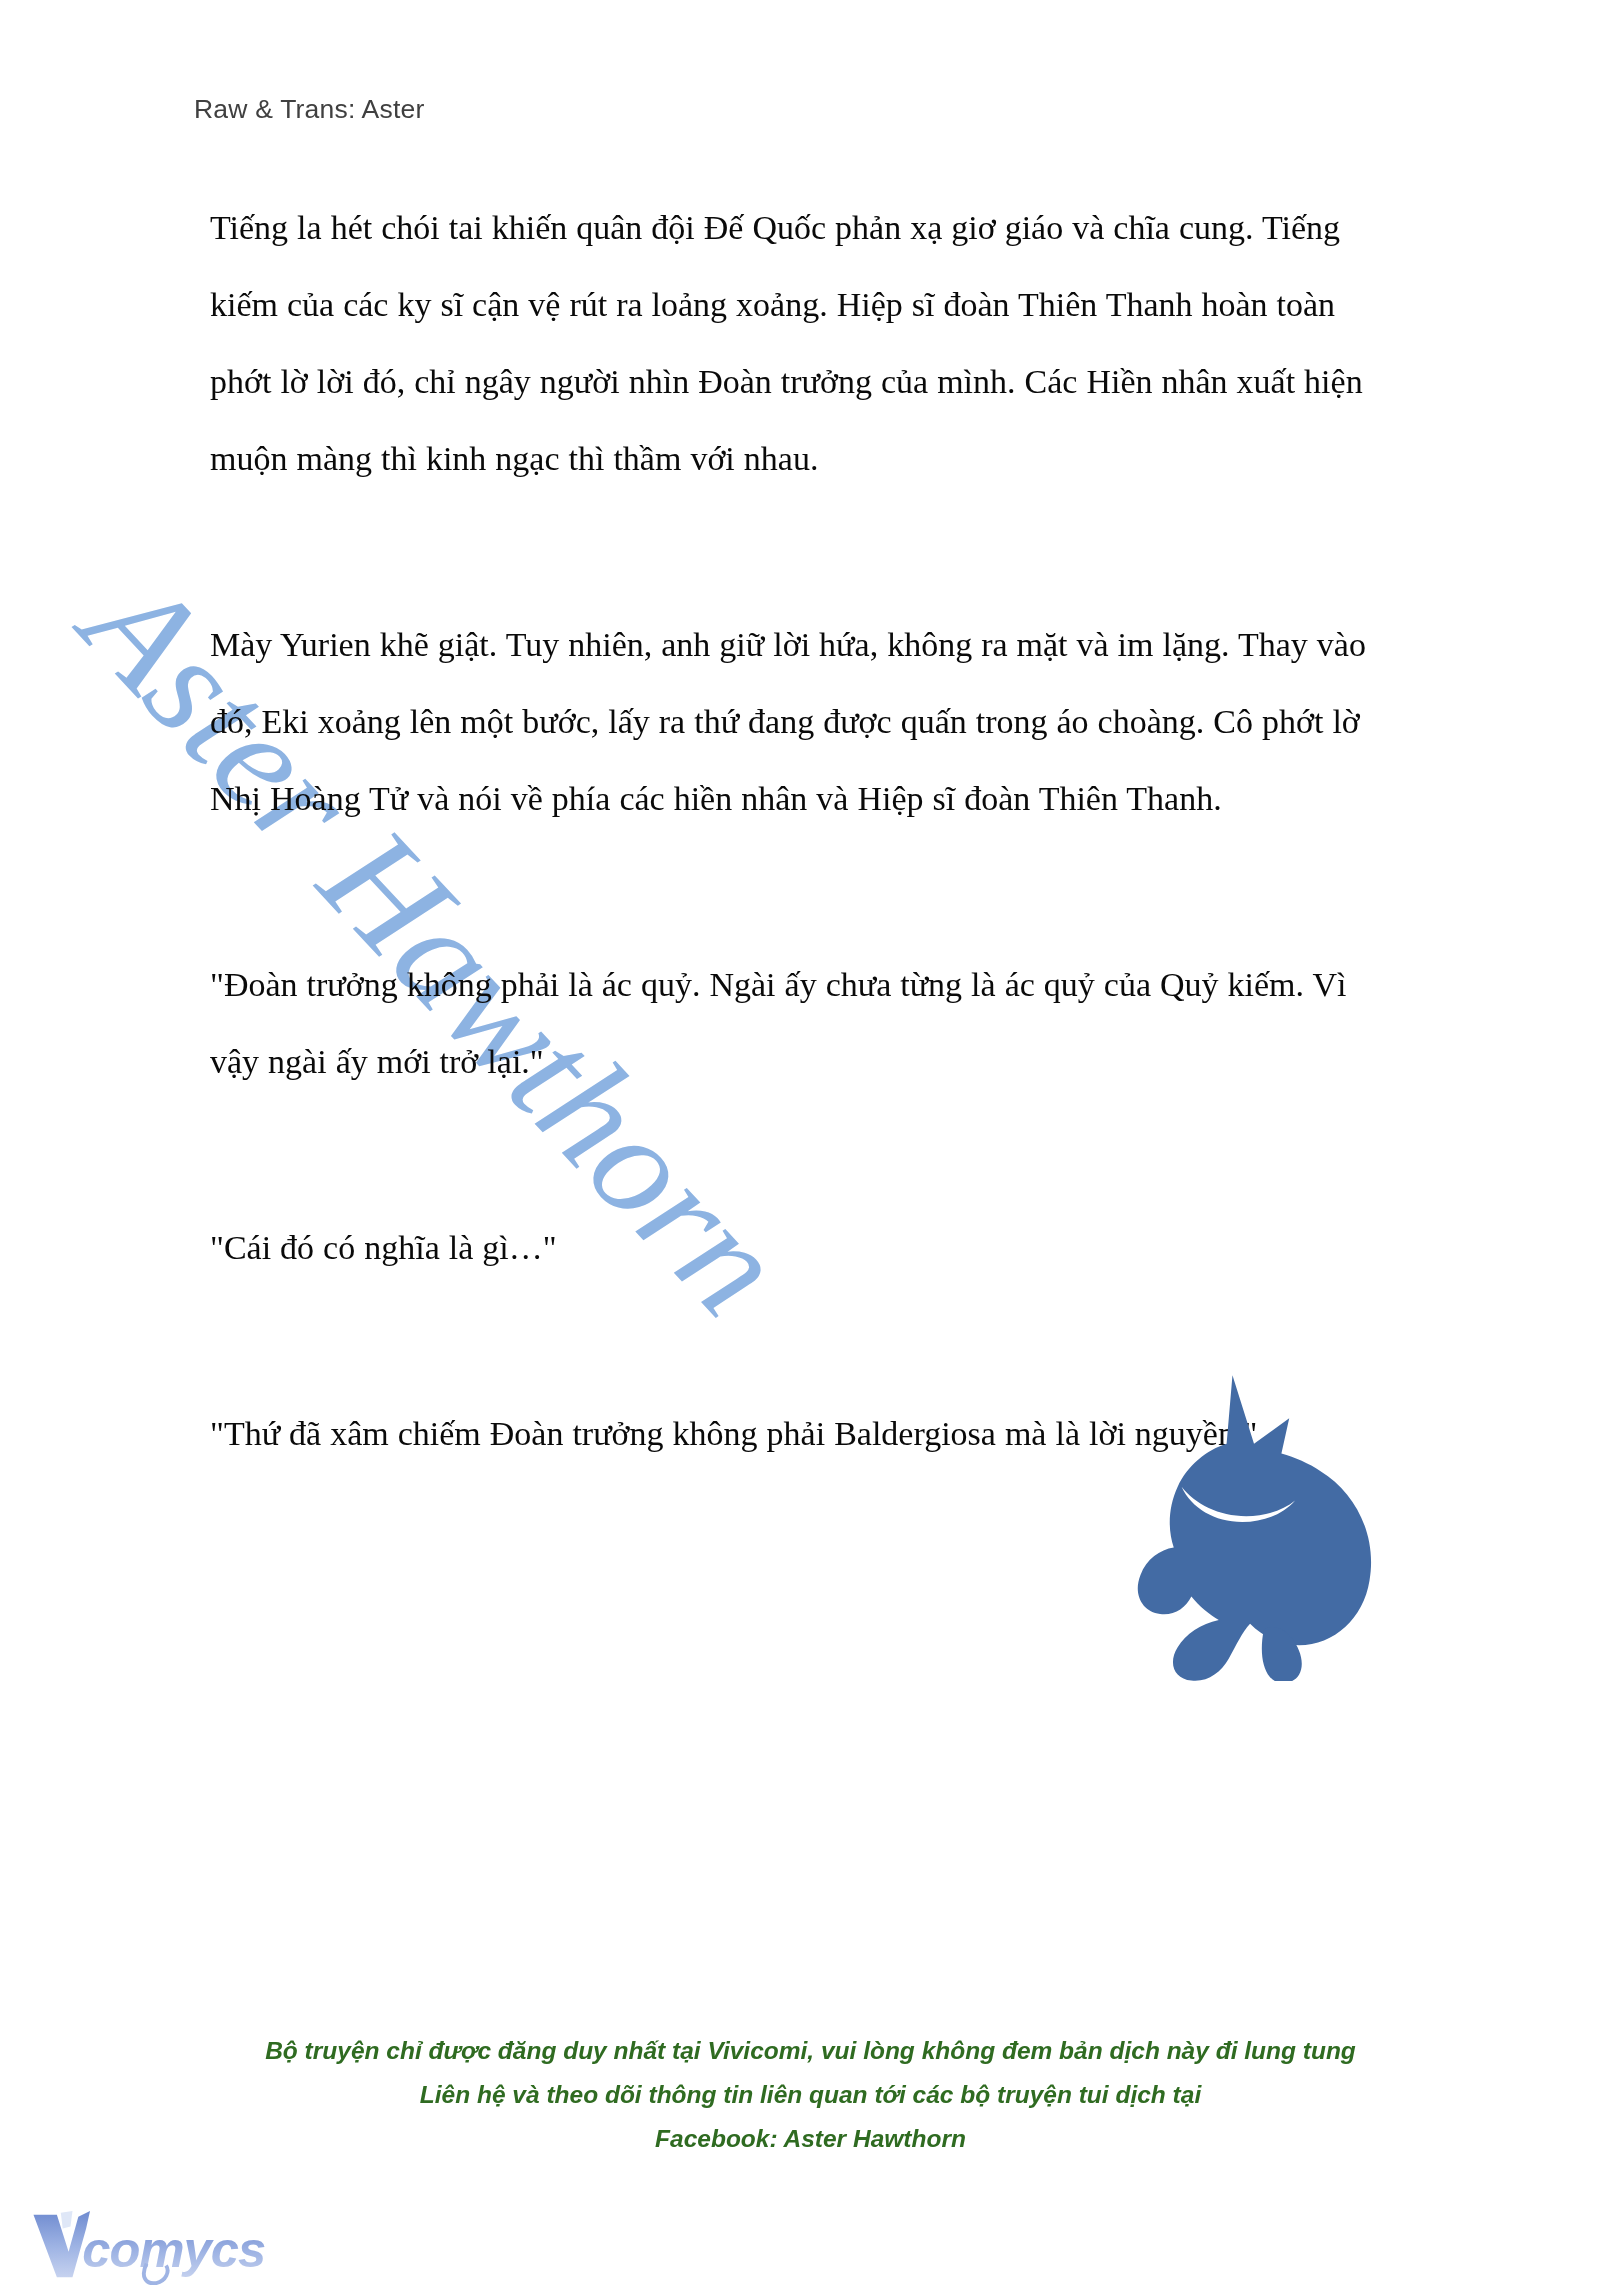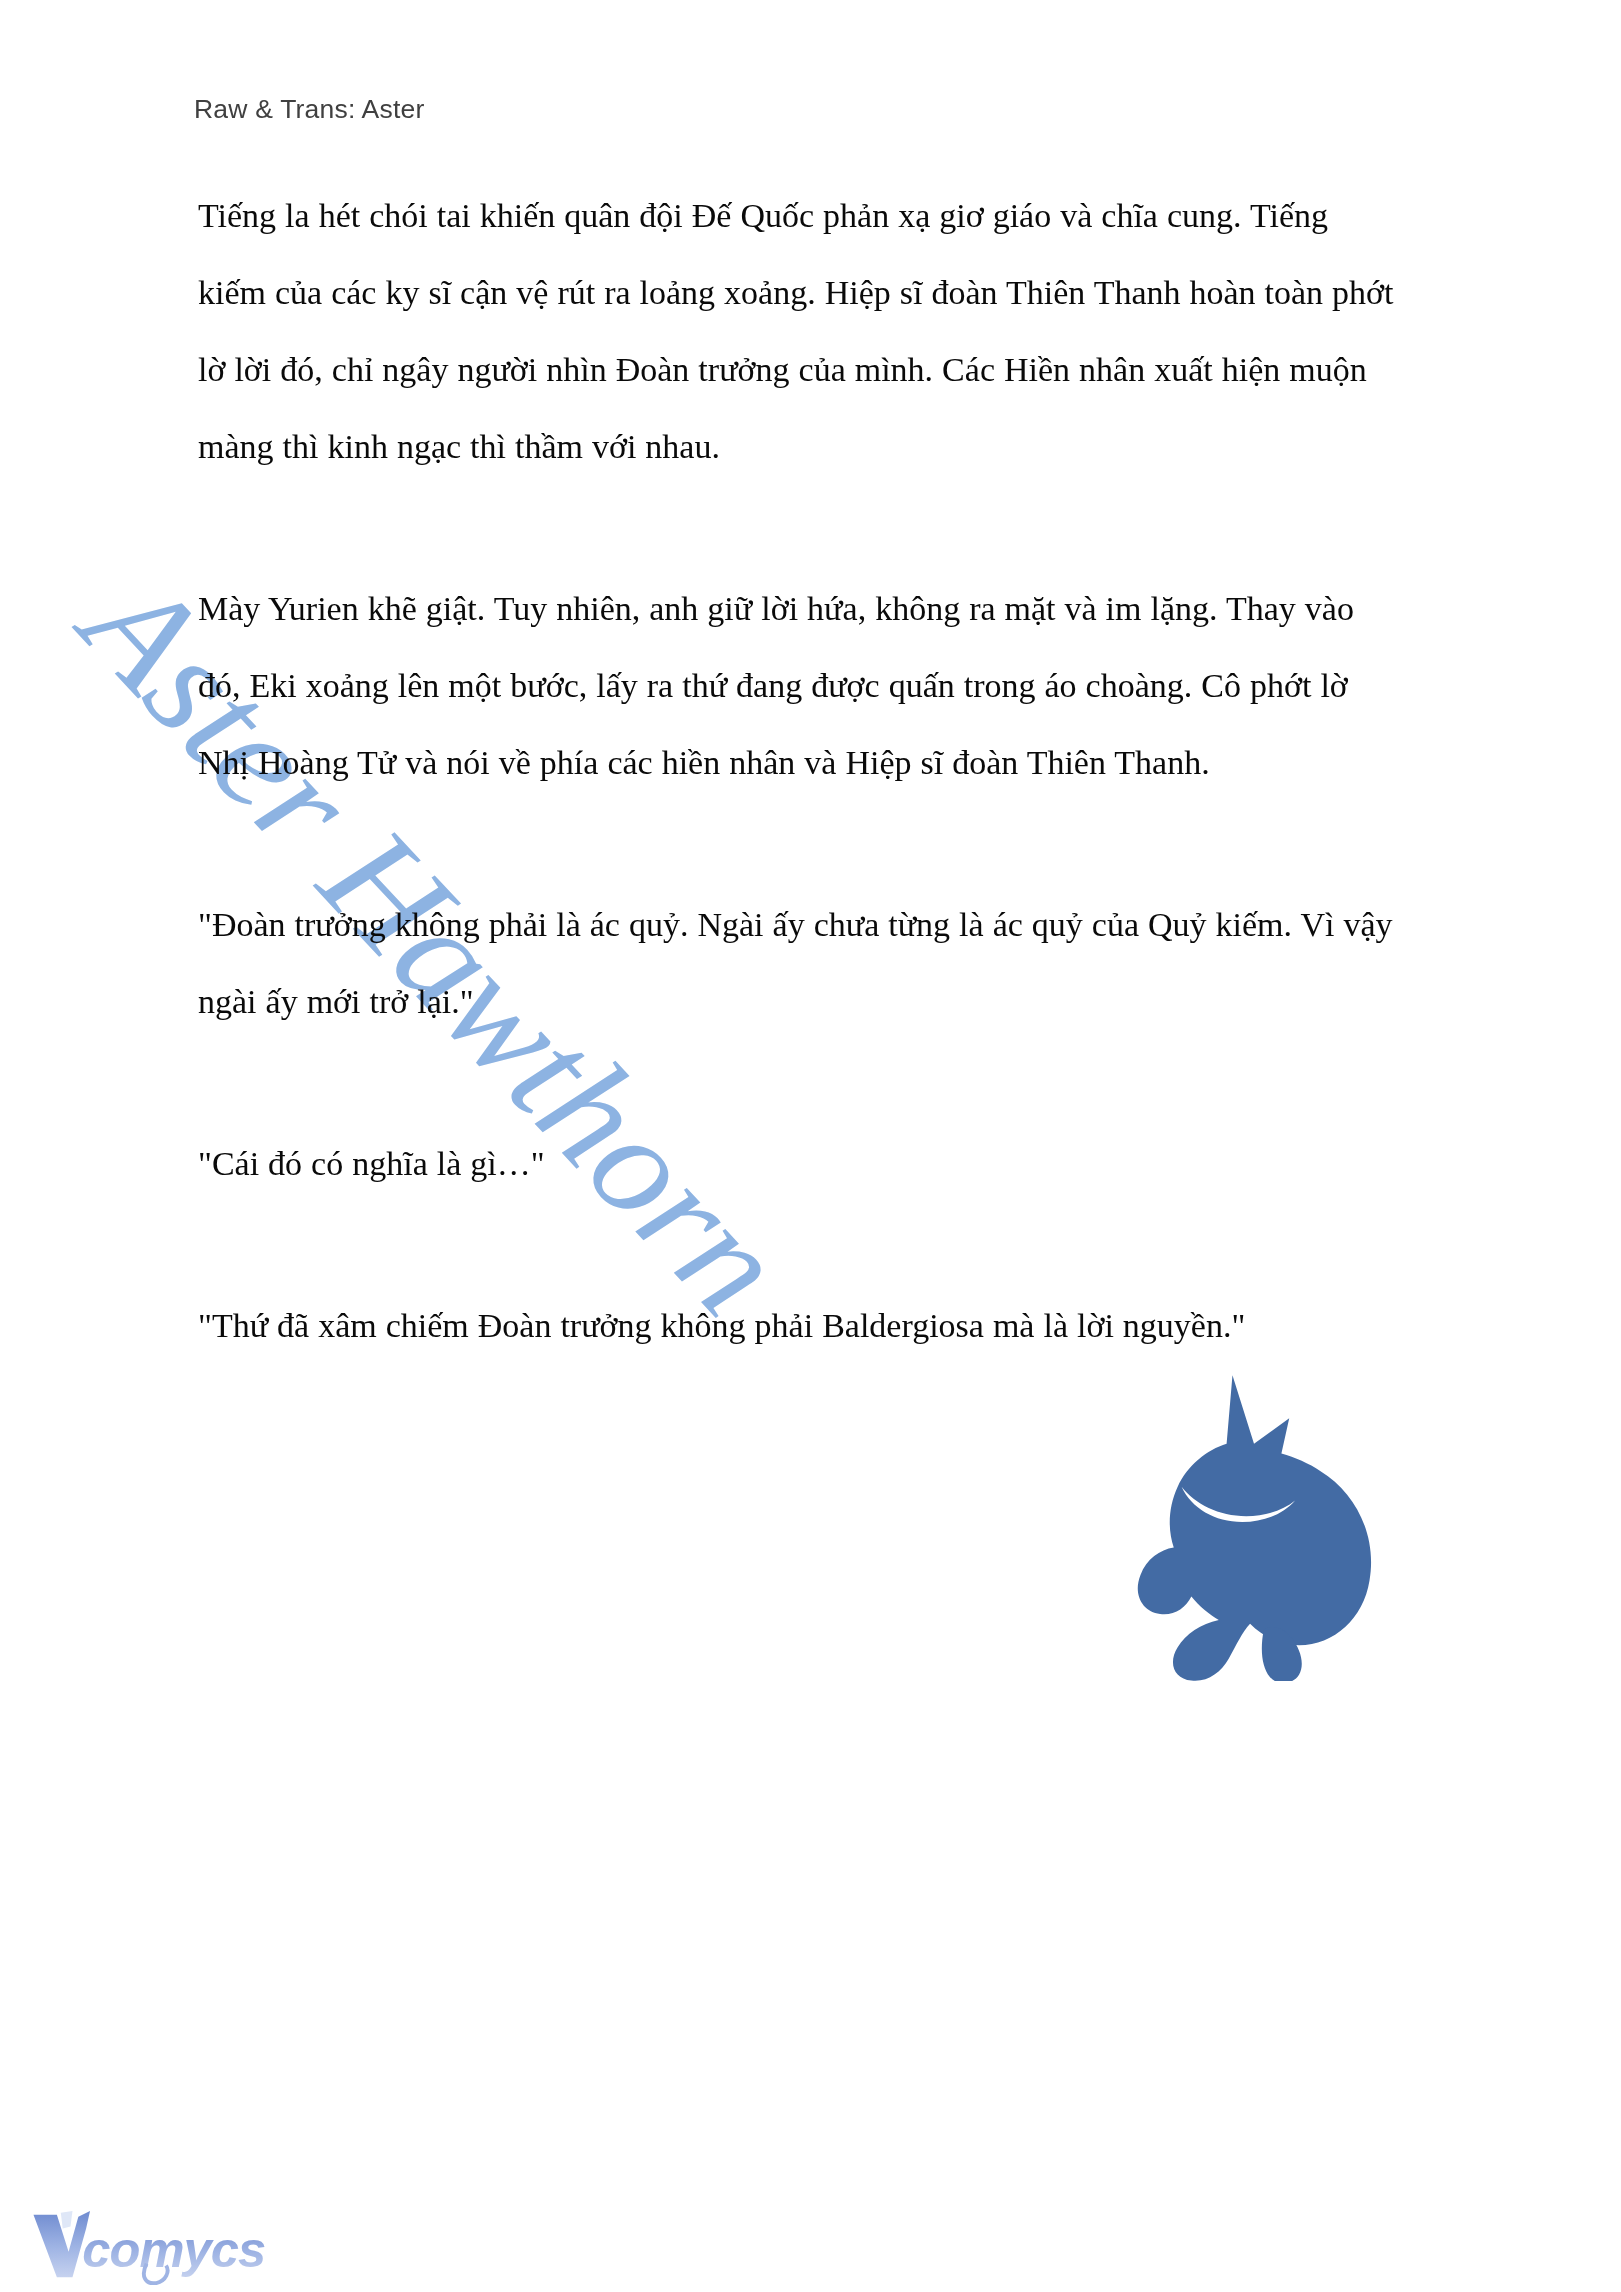--- a/index.html
+++ b/index.html
@@ -62,21 +62,21 @@
   .content {
     position: absolute;
     left: 194px;
     top: 173px;
     width: 1206px;
   }
   .para {
     font-size: 34px;
     line-height: 77px;
     color: #0a0a0a;
-    margin: 4px;
+    margin: 16px;
     text-align: left;
     word-spacing: 0.5px;
   }
   .gap {
     height: 77px;
   }
 
   
   .footer {
     position: absolute;
@@ -134,20 +134,25 @@
                C122 284 128 270 136 262 C150 276 168 284 186 284
                C222 284 252 256 258 218 C266 172 244 128 208 106
                C196 98 182 92 168 88 L176 52 L140 78 Z"></path>
       <path d="M150 268 C146 288 148 306 156 316 C164 326 180 324 186 314
                C192 304 188 288 178 276 C170 266 158 262 150 268 Z"></path>
     </g>
     <path d="M66 122 C80 140 104 152 132 152 C152 152 170 146 182 136
              C170 150 150 158 128 158 C100 158 76 144 66 122 Z" fill="#ffffff"></path>
   </svg>
 
+  <div class="footer">
+    <div>Bộ truyện chỉ được đăng duy nhất tại Vivicomi, vui lòng không đem bản dịch này đi lung tung</div>
+    <div>Liên hệ và theo dõi thông tin liên quan tới các bộ truyện tui dịch tại</div>
+    <div>Facebook: Aster Hawthorn</div>
+  </div>
 
   <svg class="logo" viewBox="0 0 250 80">
     <defs>
       <linearGradient id="lg" x1="0" y1="0" x2="0" y2="1">
         <stop offset="0%" stop-color="#6f8bd0"></stop>
         <stop offset="55%" stop-color="#9fb4e4"></stop>
         <stop offset="100%" stop-color="#c6d2ef"></stop>
       </linearGradient>
     </defs>
     <path d="M6 8 L30 8 L42 46 L52 10 L64 4 L60 22 L46 72 L30 72 Z" fill="url(#lg)"></path>

